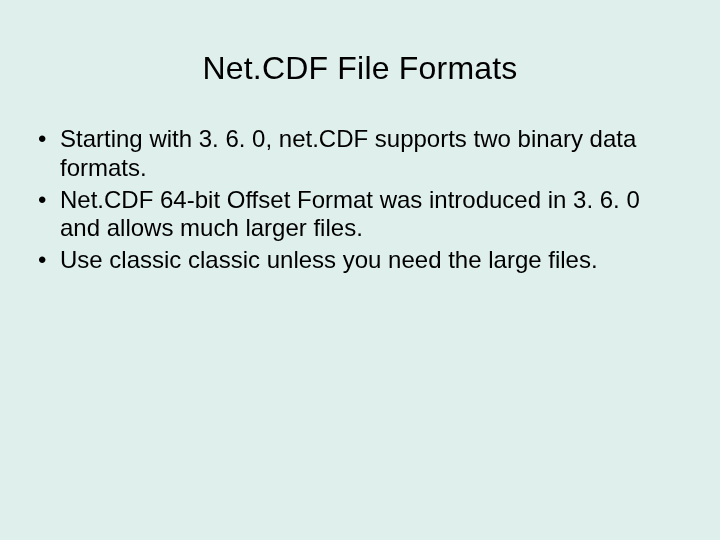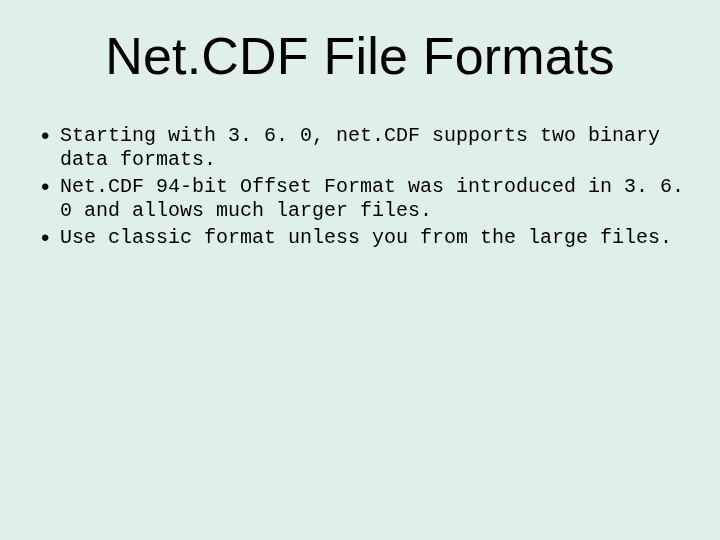--- a/index.html
+++ b/index.html
@@ -12,31 +12,31 @@
     color: #000;
   }
   .slide {
     width: 720px;
     height: 540px;
     box-sizing: border-box;
     position: relative;
   }
   .title {
     text-align: center;
-    font-size: 52px;
+    font-size: 32px;
     font-weight: 400;
     padding-top: 26px;
     padding-bottom: 10px;
     letter-spacing: 0.2px;
+    margin-top: 24px;
   }
   .body {
     padding: 28px 34px 0 34px;
-    font-size: 20px;
+    font-size: 24px;
     line-height: 1.2;
-    font-family: Liberation Mono, monospace;
   }
   ul.bullets {
     list-style: none;
     margin: 0;
     padding: 0;
   }
   ul.bullets li {
     position: relative;
     padding-left: 26px;
     margin: 0 0 3px 0;
@@ -51,17 +51,17 @@
   }
 </style>
 </head>
 <body>
 
 <div class="slide">
   <div class="title">Net.CDF File Formats</div>
   <div class="body">
     <ul class="bullets">
       <li><span>Starting with 3. 6. 0, net.CDF supports two binary data formats.</span></li>
-      <li><span>Net.CDF 94-bit Offset Format was introduced in 3. 6. 0 and allows much larger files.</span></li>
-      <li><span>Use classic format unless you from the large files.</span></li>
+      <li><span>Net.CDF 64-bit Offset Format was introduced in 3. 6. 0 and allows much larger files.</span></li>
+      <li><span>Use classic classic unless you need the large files.</span></li>
     </ul>
   </div>
 </div>
 
 </body></html>

